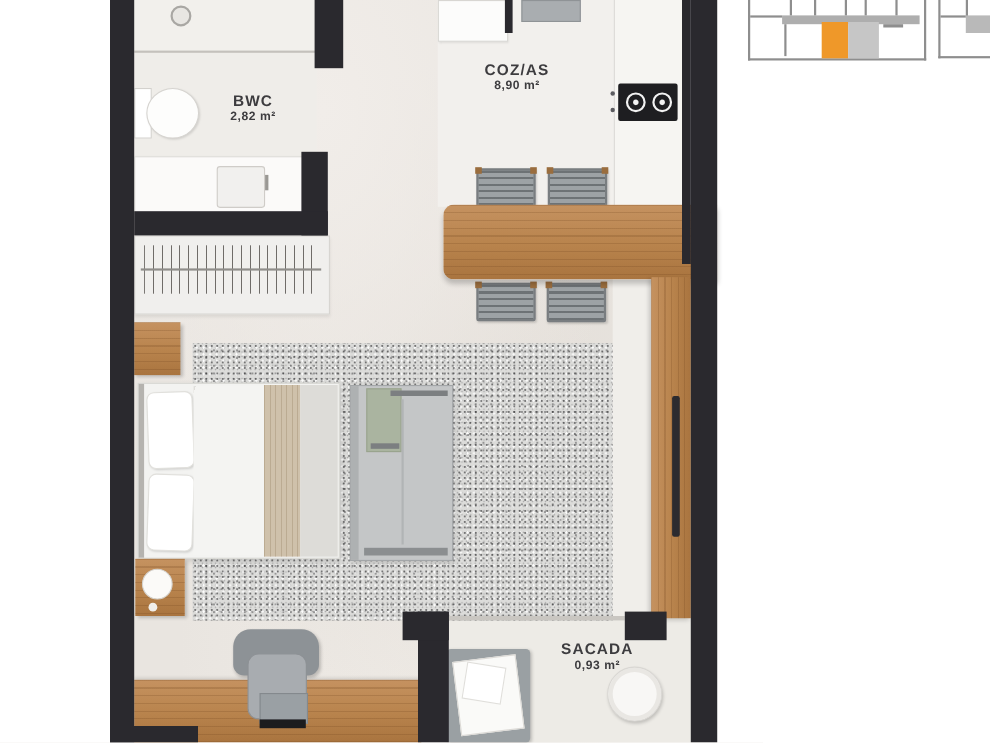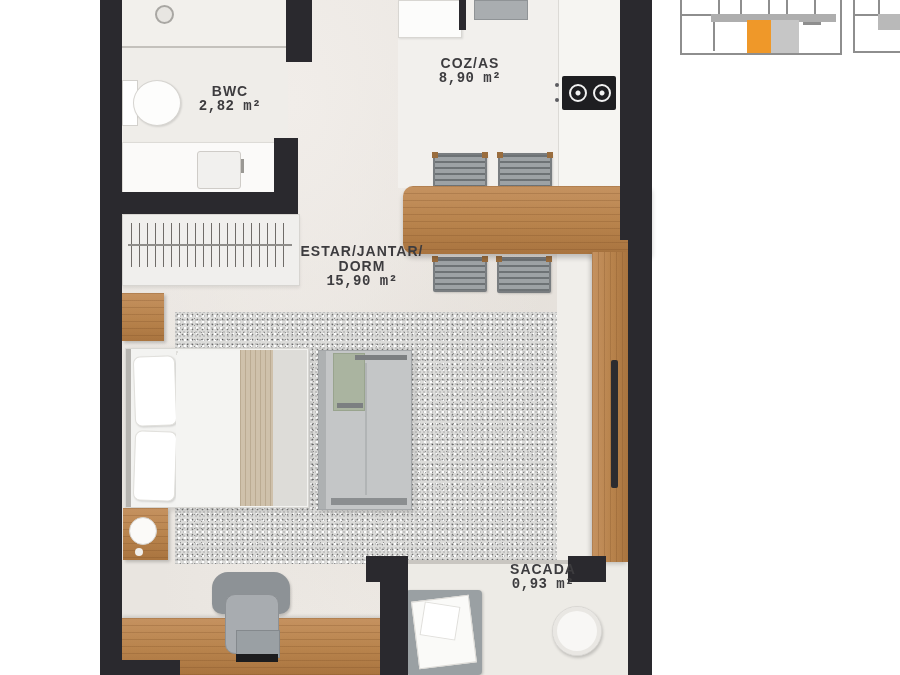--- a/index.html
+++ b/index.html
@@ -106,25 +106,25 @@
   #laptop-front{left:136px;top:654px;width:42px;height:8px;background:#1c1c1e;}
   
   #balcony-glass{left:308px;top:560px;width:160px;height:4px;background:#c9c6c1;}
   #lounge-chair{left:306px;top:590px;width:76px;height:85px;background:#9aa0a3;border-radius:4px;box-shadow:1px 1px 3px rgba(0,0,0,.2);}
   #lounge-cushion{left:9px;top:8px;width:56px;height:66px;background:#fafaf8;border:1px solid #dcdad6;transform:rotate(-7deg);}
   #lounge-pillow{left:16px;top:14px;width:34px;height:32px;background:#ffffff;border:1px solid #e0dfdb;transform:rotate(9deg);}
   #round-table{left:452px;top:606px;width:48px;height:48px;border-radius:50%;background:#f8f7f5;border:1px solid #d9d7d3;box-shadow:inset 0 0 0 4px #e9e7e3,1px 2px 3px rgba(0,0,0,.18);}
   
   .room-label{position:absolute;transform:translateX(-50%);text-align:center;color:#3d3c3f;white-space:nowrap;}
   .rl-name{font-size:14px;font-weight:700;letter-spacing:1px;line-height:15px;}
-  .rl-area{font-size:14px;font-weight:700;letter-spacing:.5px;line-height:14px;font-family:Liberation Mono, monospace;}
+  .rl-area{font-size:11px;font-weight:700;letter-spacing:.5px;line-height:14px;}
   #label-bwc{left:130px;top:84px;}
   #label-cozas{left:370px;top:56px;}
   #label-estar{left:262px;top:244px;}
-  #label-sacada{left:443px;top:562px;}
+  #label-sacada{left:443px;top:583px;}
   
   .kp-line{position:absolute;background:#8e8e8e;}
   #keyplan-a{left:680px;top:0;width:158px;height:53px;background:#ffffff;border-left:2px solid #8e8e8e;border-right:2px solid #8e8e8e;border-bottom:2px solid #8e8e8e;}
   #kp-corridor{left:29px;top:14px;width:125px;height:8px;background:#aeaeae;}
   #kp-h1{left:0;top:14px;width:29px;height:2px;}
   .kp-vt{top:0;width:2px;height:14px;}
   #kp-v1{left:36px;} #kp-v2{left:58px;} #kp-v3{left:86px;} #kp-v4{left:104px;} #kp-v5{left:132px;}
   #kp-d1{left:31px;top:22px;width:2px;height:29px;background:#8e8e8e;}
   #kp-orange{left:65px;top:20px;width:24px;height:33px;background:#EF9829;}
   #kp-gray{left:89px;top:20px;width:28px;height:33px;background:#c6c6c6;}
@@ -226,25 +226,20 @@
     <div class="wall" id="wall-balcony-mid"></div>
     <div class="wall" id="wall-bottom-corner"></div>
 
     <div class="room-label" id="label-bwc">
       <div class="rl-name">BWC</div>
       <div class="rl-area">2,82 m²</div>
     </div>
     <div class="room-label" id="label-cozas">
       <div class="rl-name">COZ/AS</div>
       <div class="rl-area">8,90 m²</div>
-    </div>
-    <div class="room-label" id="label-estar">
-      <div class="rl-name">ESTAR/JANTAR/</div>
-      <div class="rl-name">DORM</div>
-      <div class="rl-area">15,90 m²</div>
     </div>
     <div class="room-label" id="label-sacada">
       <div class="rl-name">SACADA</div>
       <div class="rl-area">0,93 m²</div>
     </div>
   </div>
 
   <div class="abs" id="keyplan-a">
     <div class="abs" id="kp-corridor"></div>
     <div class="kp-line" id="kp-h1"></div>

